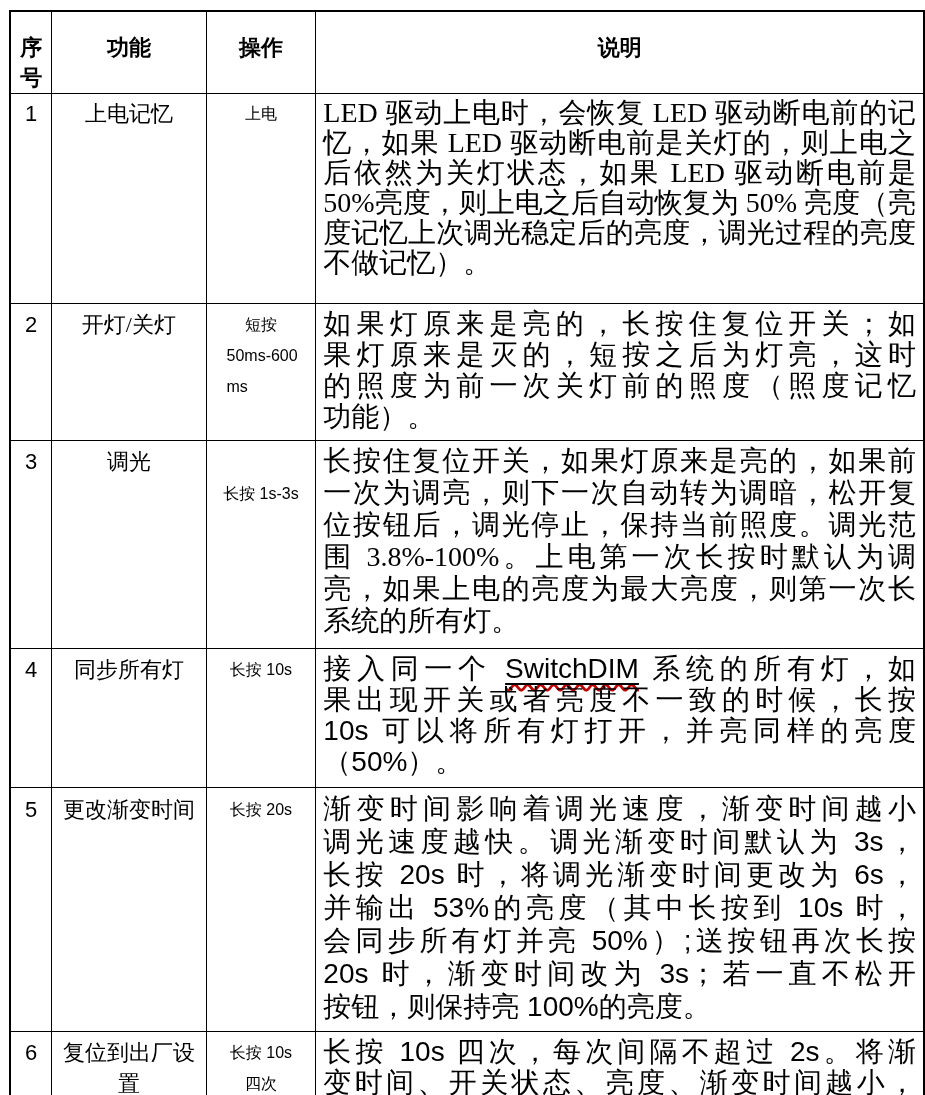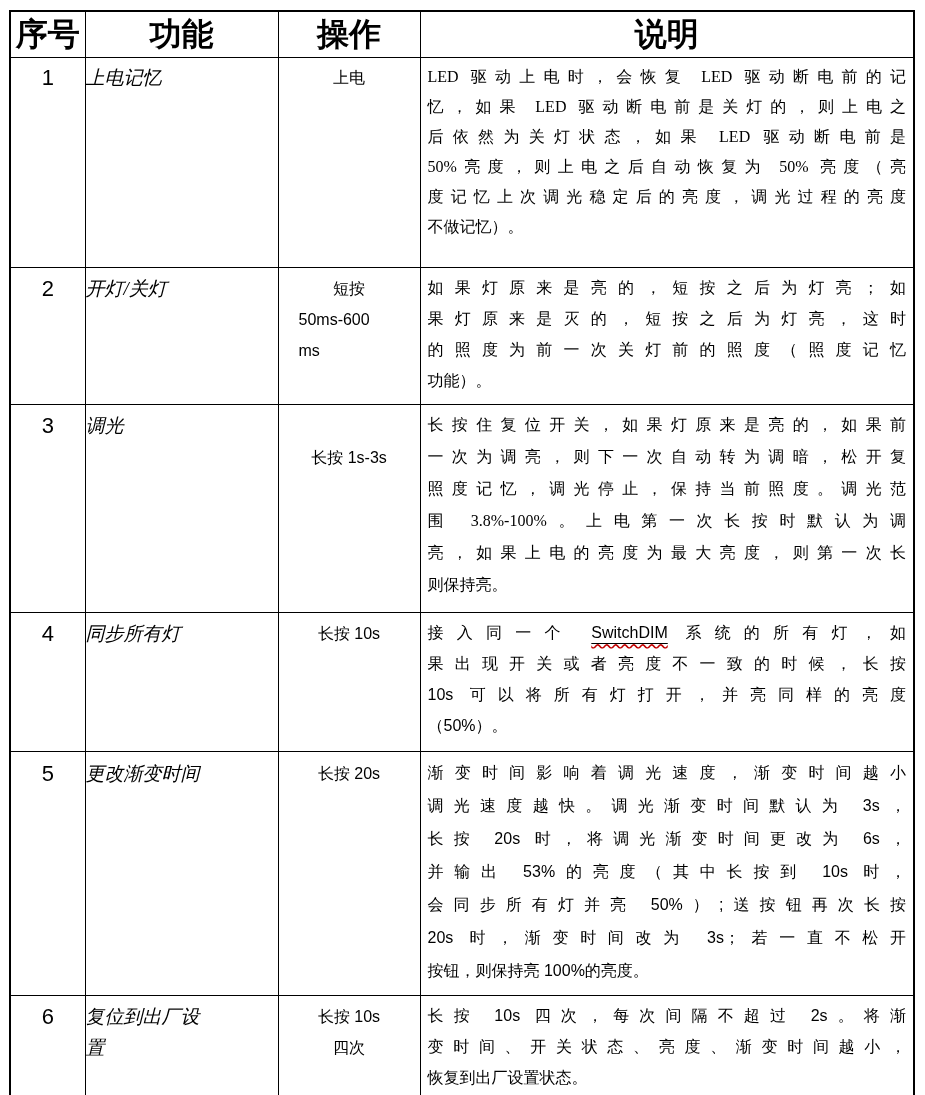--- a/index.html
+++ b/index.html
@@ -1,23 +1,23 @@
 <!DOCTYPE html>
 <html><head>
 <meta charset="utf-8">
 <style>
   html,body{margin:0;padding:0;background:#fff;}
   body{width:925px;height:1095px;font-family:"Liberation Sans",sans-serif;color:#000;}
   table{border-collapse:collapse;table-layout:fixed;margin:10px 0 0 9px;border:2px solid #000;}
   th,td{border:1px solid #000;vertical-align:top;padding:0;overflow:hidden;}
-  th{font-weight:bold;font-size:32px;text-align:center;padding-top:1px;font-family:"Liberation Sans",sans-serif;}
+  th{font-weight:bold;font-size:22px;text-align:center;padding-top:21px;font-family:"Liberation Sans",sans-serif;}
   .c-num{text-align:center;font-size:22px;padding-top:5px;font-family:"Liberation Sans",sans-serif;}
-  .c-func{text-align:left;font-size:19px;padding-top:5px;font-family:"Liberation Serif",serif;font-style:italic;}
+  .c-func{text-align:center;font-size:22px;padding-top:5px;font-family:"Liberation Serif",serif;}
   .c-op{text-align:center;font-size:16px;padding-top:5px;font-family:"Liberation Sans",sans-serif;}
-  .c-desc{font-size:16px;padding:4px 7px 8px 7px;font-family:"Liberation Serif",serif;}
+  .c-desc{font-size:28px;padding:4px 7px 8px 7px;font-family:"Liberation Serif",serif;}
   .sans-latin{font-family:"Liberation Sans",sans-serif;margin-left:24px;}
   .ln{white-space:nowrap;}
   .j{text-align:justify;text-align-last:justify;}
   .last{text-align:left;}
   .left{text-align:left;padding-left:20px;}
   .squiggle{text-decoration:underline wavy #c00000;text-underline-offset:5px;}
   .ul{text-decoration:underline solid #000;}
   .lh30{line-height:30px;} .lh31{line-height:31px;} .lh32{line-height:32px;} .lh33{line-height:33px;}
   .off31{} .off32{margin-top:32px;}
 </style>
@@ -67,44 +67,44 @@
         </td>
       <td class="c-func lh31">
           <div class="ln off31">开灯/关灯</div>
         </td>
       <td class="c-op lh31">
         <div class="ln off31">短按</div>
         <div class="ln left">50ms-600</div>
         <div class="ln left">ms</div>
       </td>
       <td class="c-desc lh31">
-        <div class="ln j">如果灯原来是亮的，短按之后为灯亮；如</div>
+        <div class="ln j">如果灯原来是亮的，长按住复位开关；如</div>
         <div class="ln j">果灯原来是灭的，短按之后为灯亮，这时</div>
         <div class="ln j">的照度为前一次关灯前的照度（照度记忆</div>
         <div class="ln last">功能）。</div>
       </td>
     </tr>
 
     <tr style="height:208px">
       <td class="c-num lh32">
           <div class="ln">3</div>
         </td>
       <td class="c-func lh32">
           <div class="ln">调光</div>
         </td>
       <td class="c-op lh32">
           <div class="ln off32">长按 1s-3s</div>
         </td>
       <td class="c-desc lh32">
         <div class="ln j">长按住复位开关，如果灯原来是亮的，如果前</div>
         <div class="ln j">一次为调亮，则下一次自动转为调暗，松开复</div>
-        <div class="ln j">照度记忆，调光停止，保持当前照度。调光范</div>
+        <div class="ln j">位按钮后，调光停止，保持当前照度。调光范</div>
         <div class="ln j">围 3.8%-100%。上电第一次长按时默认为调</div>
         <div class="ln j">亮，如果上电的亮度为最大亮度，则第一次长</div>
-        <div class="ln last">则保持亮。</div>
+        <div class="ln last">系统的所有灯。</div>
       </td>
     </tr>
 
     <tr style="height:139px">
       <td class="c-num lh31">
           <div class="ln">4</div>
         </td>
       <td class="c-func lh31">
           <div class="ln">同步所有灯</div>
         </td>

